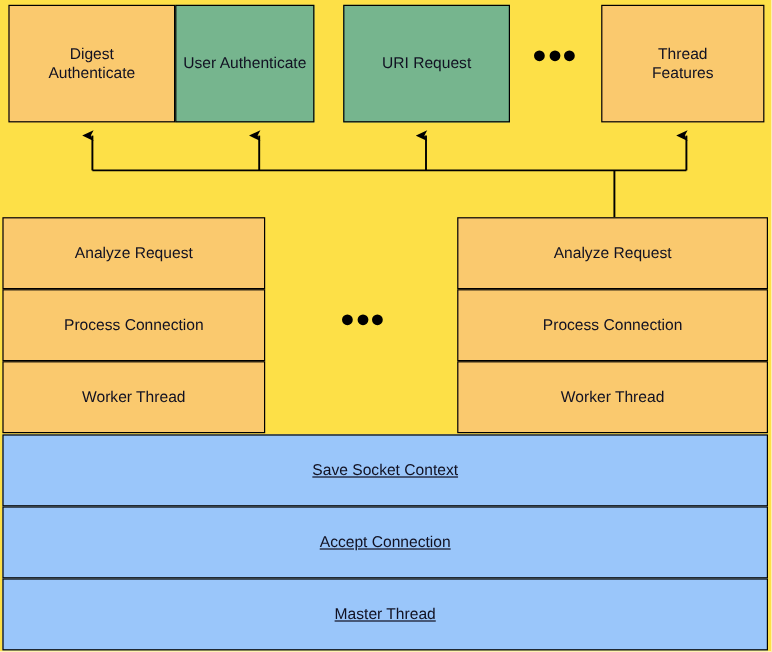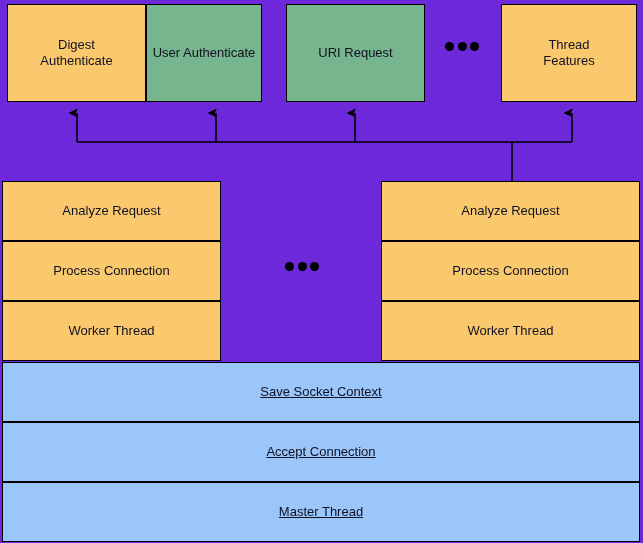--- a/index.html
+++ b/index.html
@@ -7,21 +7,21 @@
     padding: 0;
     background: #ffffff;
   }
   body {
     font-family: "Liberation Sans", sans-serif;
   }
   #diagram {
     position: relative;
     width: 643px;
     height: 543px;
-    background: #6d28d9;
+    background: #fde047;
     overflow: hidden;
   }
   .box {
     position: absolute;
     box-sizing: border-box;
     border: 1px solid #000000;
     display: flex;
     align-items: center;
     justify-content: center;
     text-align: center;

